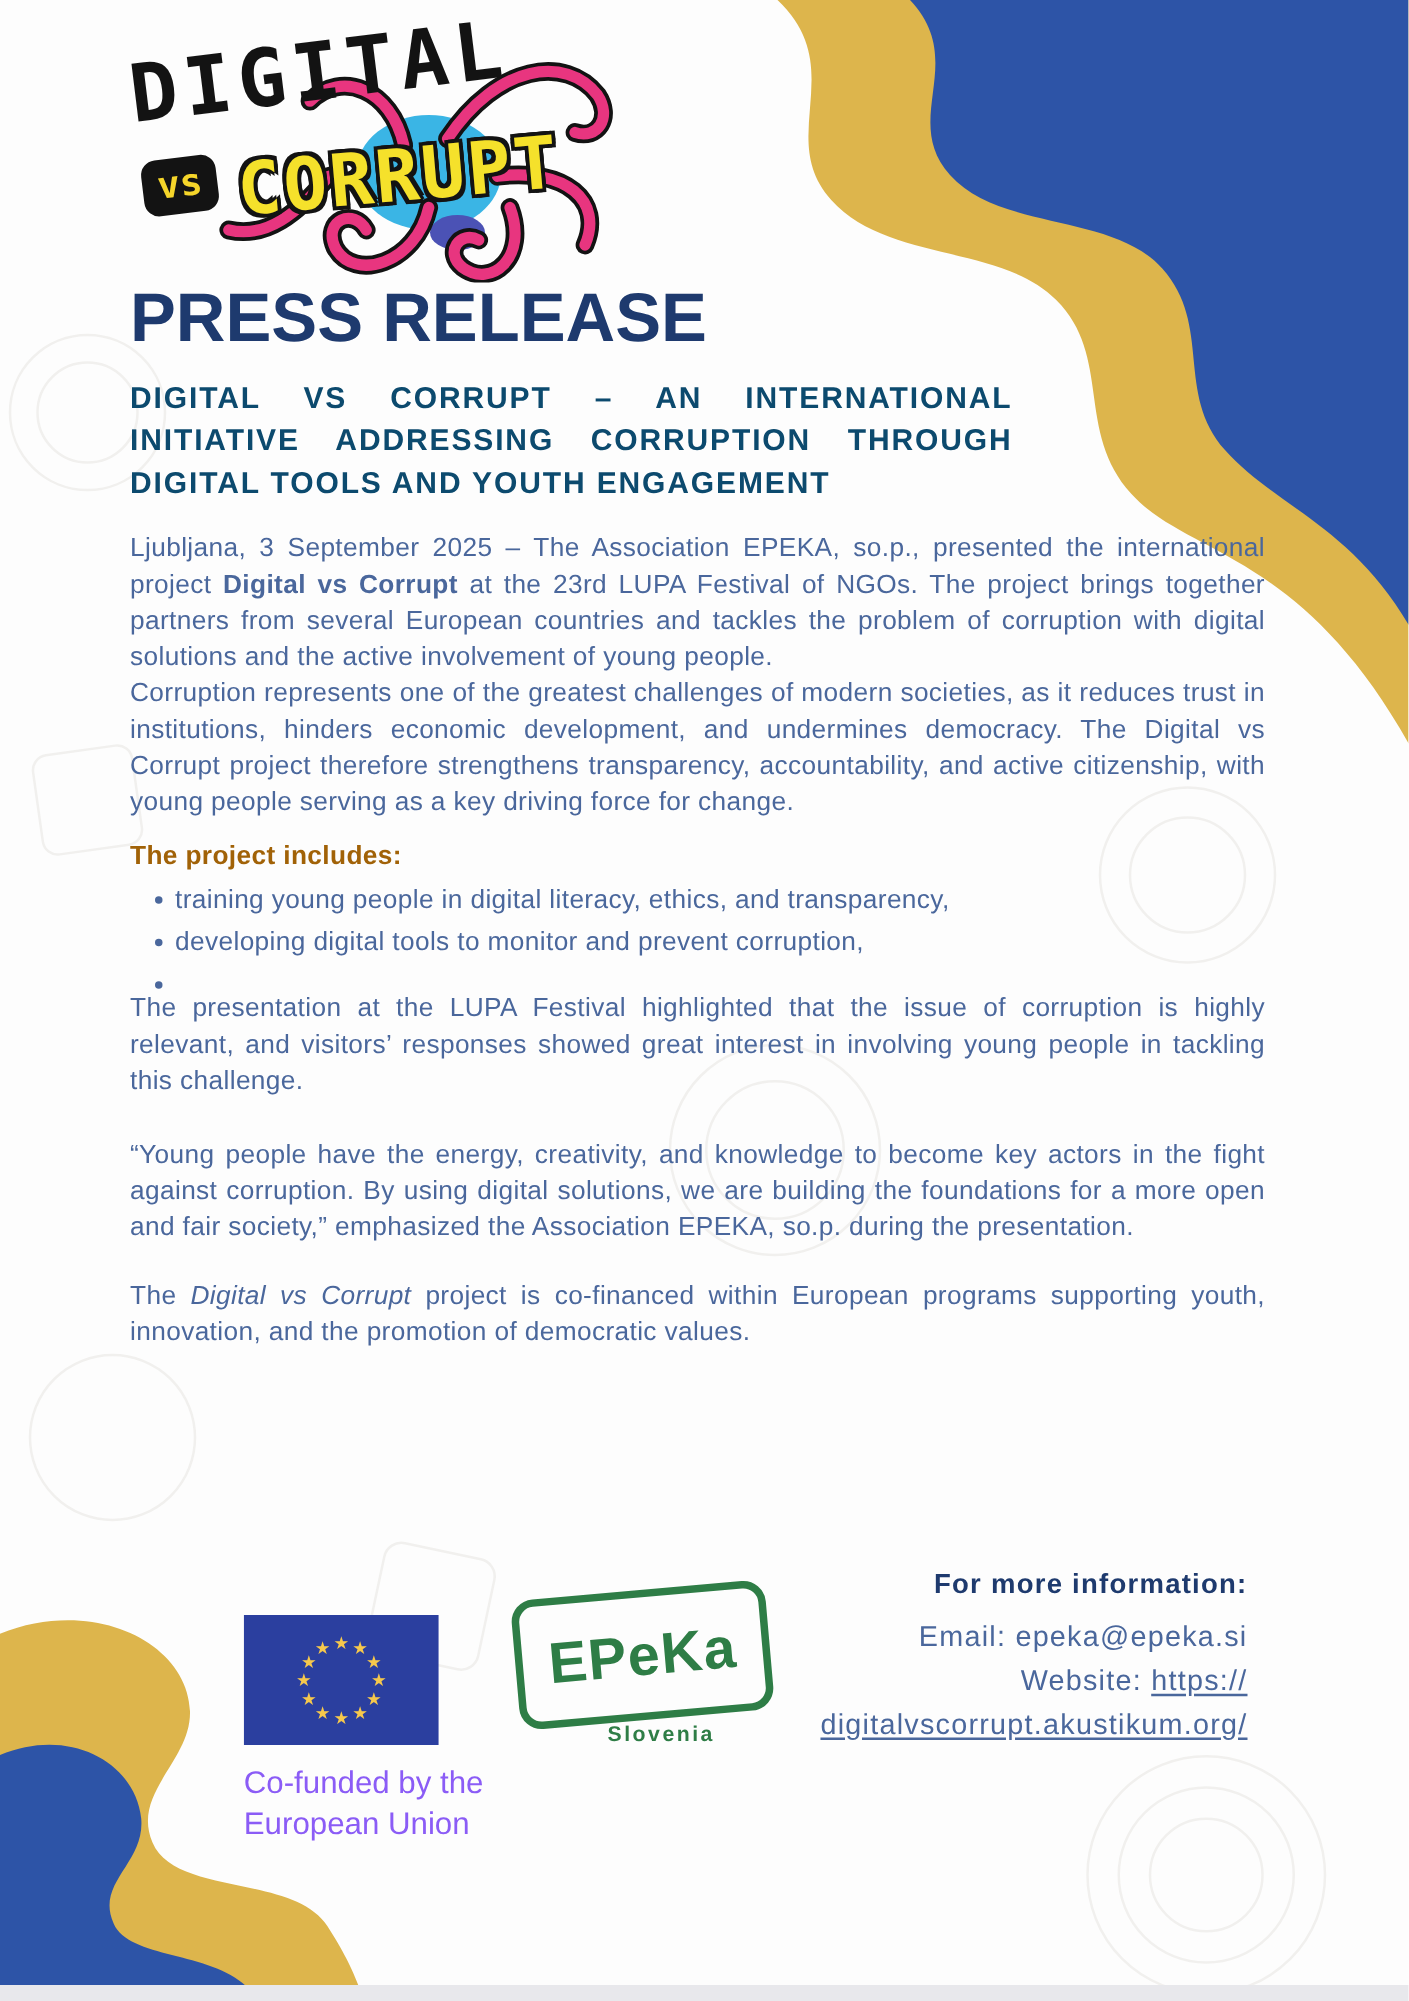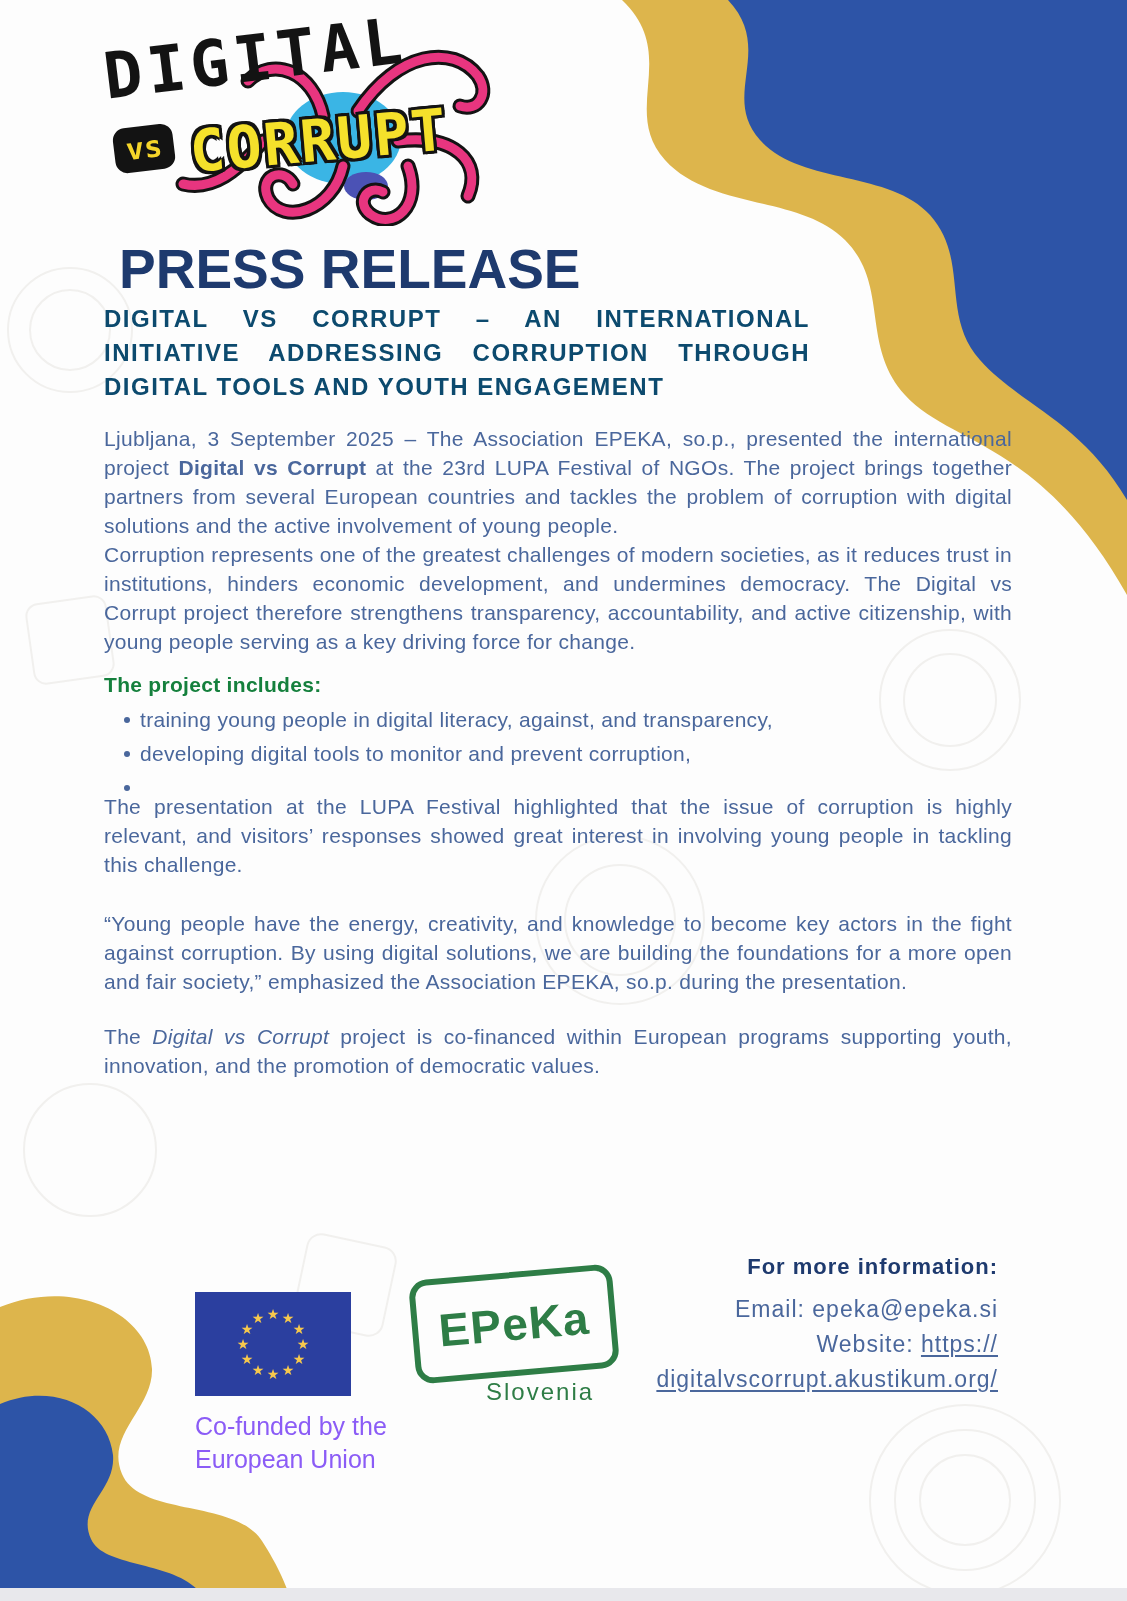--- a/index.html
+++ b/index.html
@@ -29,57 +29,57 @@
   }
   .logo-corrupt{
     position:absolute;left:92px;top:92px;
     font-family:"DejaVu Sans Mono",monospace;font-weight:700;font-size:58px;
     color:#f5e12b;letter-spacing:2px;transform:rotate(-5deg);transform-origin:left center;
     text-shadow:-3px -3px 0 #131313,3px -3px 0 #131313,-3px 3px 0 #131313,3px 3px 0 #131313,
                 -3px 0 0 #131313,3px 0 0 #131313,0 -3px 0 #131313,0 3px 0 #131313;
   }
   
   .press-title{
-    position:absolute;left:104px;top:222px;z-index:2;margin:15px;
+    position:absolute;left:104px;top:222px;z-index:2;margin:0;
     font-size:55px;font-weight:700;color:#1e3a6e;letter-spacing:0px;
   }
   .headline{
     position:absolute;left:104px;top:302px;width:706px;z-index:2;
     font-size:24px;font-weight:700;color:#0c4a6e;letter-spacing:1.5px;line-height:34px;
   }
   .headline .hl{display:block;text-align:justify;text-align-last:justify;}
   .headline .hl.last{text-align:left;text-align-last:left;}
   
   .body-col{
     position:absolute;left:104px;top:424px;width:908px;z-index:2;
     font-size:21px;line-height:29px;color:#4a679c;letter-spacing:0.3px;
   }
   .body-col p{margin:0;text-align:justify;}
-  .includes{font-weight:700;color:#15803d;margin-top:14px !important;text-align:left !important;}
+  .includes{font-weight:700;color:#a16207;margin-top:14px !important;text-align:left !important;}
   .bullets{list-style:none;margin:6px 0 0 0;padding:0;}
   .bullets li{position:relative;padding-left:36px;margin-bottom:5px;line-height:29px;}
   .bullets .dot{position:absolute;left:20px;top:12px;width:6px;height:6px;border-radius:50%;background:#4a679c;}
   .mt-a{margin-top:24px !important;}
   .mt-b{margin-top:30px !important;}
   .mt-c{margin-top:26px !important;}
   
   .eu-flag{position:absolute;left:195px;top:1292px;z-index:2;}
   .eu-caption{
     position:absolute;left:195px;top:1410px;z-index:2;
     font-size:25px;color:#8b5cf6;line-height:33px;
   }
   .epeka-box{
     position:absolute;left:412px;top:1272px;width:192px;height:92px;z-index:2;
     border:6px solid #2e7d46;border-radius:18px;transform:rotate(-5deg);
     display:flex;align-items:center;justify-content:center;
   }
   .epeka-name{font-size:46px;font-weight:700;color:#2e7d46;letter-spacing:1px;}
   .epeka-country{
     position:absolute;left:486px;top:1378px;z-index:2;
-    font-size:24px;font-weight:400;color:#2e7d46;letter-spacing:2px;
+    font-size:17px;font-weight:700;color:#2e7d46;letter-spacing:2px;
   }
   .contact{position:absolute;left:538px;top:1254px;width:460px;text-align:right;z-index:2;}
   .contact-heading{font-size:22px;font-weight:700;color:#1e3a6e;letter-spacing:1px;margin:0 0 12px 0;}
   .contact-line{font-size:23px;color:#4a679c;line-height:35px;letter-spacing:1px;}
   .link{text-decoration:underline;text-underline-offset:3px;color:#4a679c;cursor:pointer;}
 </style>
 </head>
 <body>
 
 <div class="page">
@@ -147,21 +147,21 @@
     <span class="hl">DIGITAL VS CORRUPT – AN INTERNATIONAL</span>
     <span class="hl">INITIATIVE ADDRESSING CORRUPTION THROUGH</span>
     <span class="hl last">DIGITAL TOOLS AND YOUTH ENGAGEMENT</span>
   </div>
 
   <div class="body-col">
     <p><span>Ljubljana, 3 September 2025 – The Association EPEKA, so.p., presented the international project </span><b>Digital vs Corrupt</b><span> at the 23rd LUPA Festival of NGOs. The project brings together partners from several European countries and tackles the problem of corruption with digital solutions and the active involvement of young people.</span></p>
     <p>Corruption represents one of the greatest challenges of modern societies, as it reduces trust in institutions, hinders economic development, and undermines democracy. The Digital vs Corrupt project therefore strengthens transparency, accountability, and active citizenship, with young people serving as a key driving force for change.</p>
     <p class="includes">The project includes:</p>
     <ul class="bullets">
-      <li><span class="dot"></span><span>training young people in digital literacy, against, and transparency,</span></li>
+      <li><span class="dot"></span><span>training young people in digital literacy, ethics, and transparency,</span></li>
       <li><span class="dot"></span><span>developing digital tools to monitor and prevent corruption,</span></li>
       <li><span class="dot"></span></li>
     </ul>
     <p class="mt-a">The presentation at the LUPA Festival highlighted that the issue of corruption is highly relevant, and visitors’ responses showed great interest in involving young people in tackling this challenge.</p>
     <p class="mt-b">“Young people have the energy, creativity, and knowledge to become key actors in the fight against corruption. By using digital solutions, we are building the foundations for a more open and fair society,” emphasized the Association EPEKA, so.p. during the presentation.</p>
     <p class="mt-c"><span>The </span><i>Digital vs Corrupt</i><span> project is co-financed within European programs supporting youth, innovation, and the promotion of democratic values.</span></p>
   </div>
 
   <svg class="eu-flag" width="156" height="104" viewBox="0 0 156 104">
     <rect x="0" y="0" width="156" height="104" fill="#2b3f9f"></rect>

